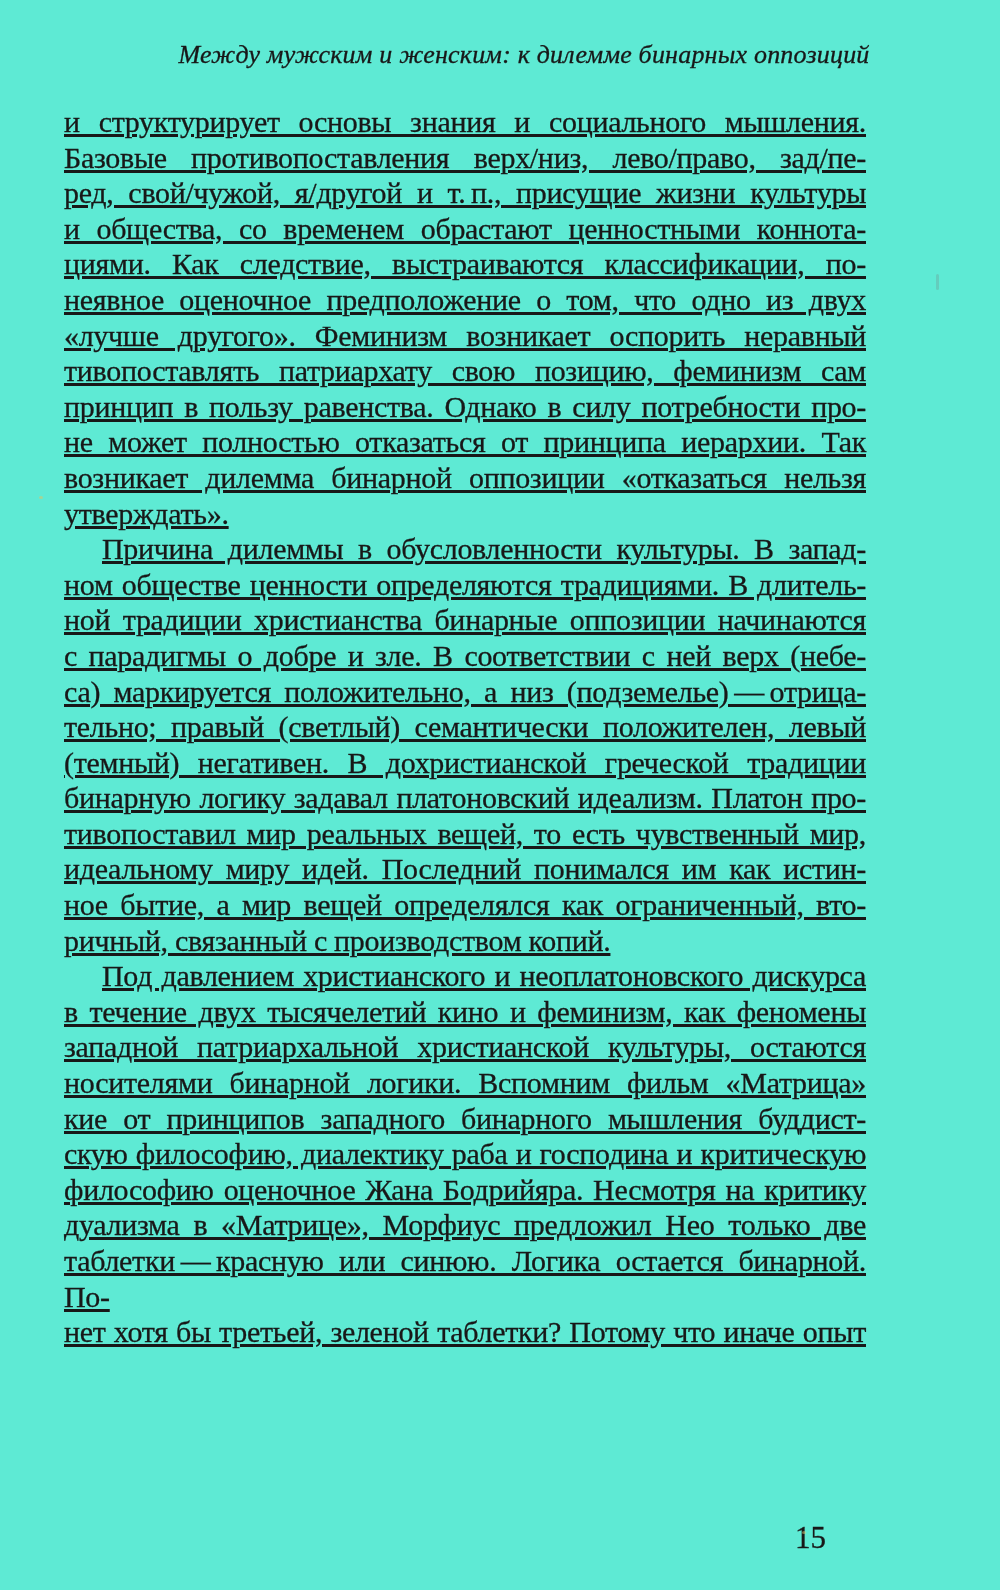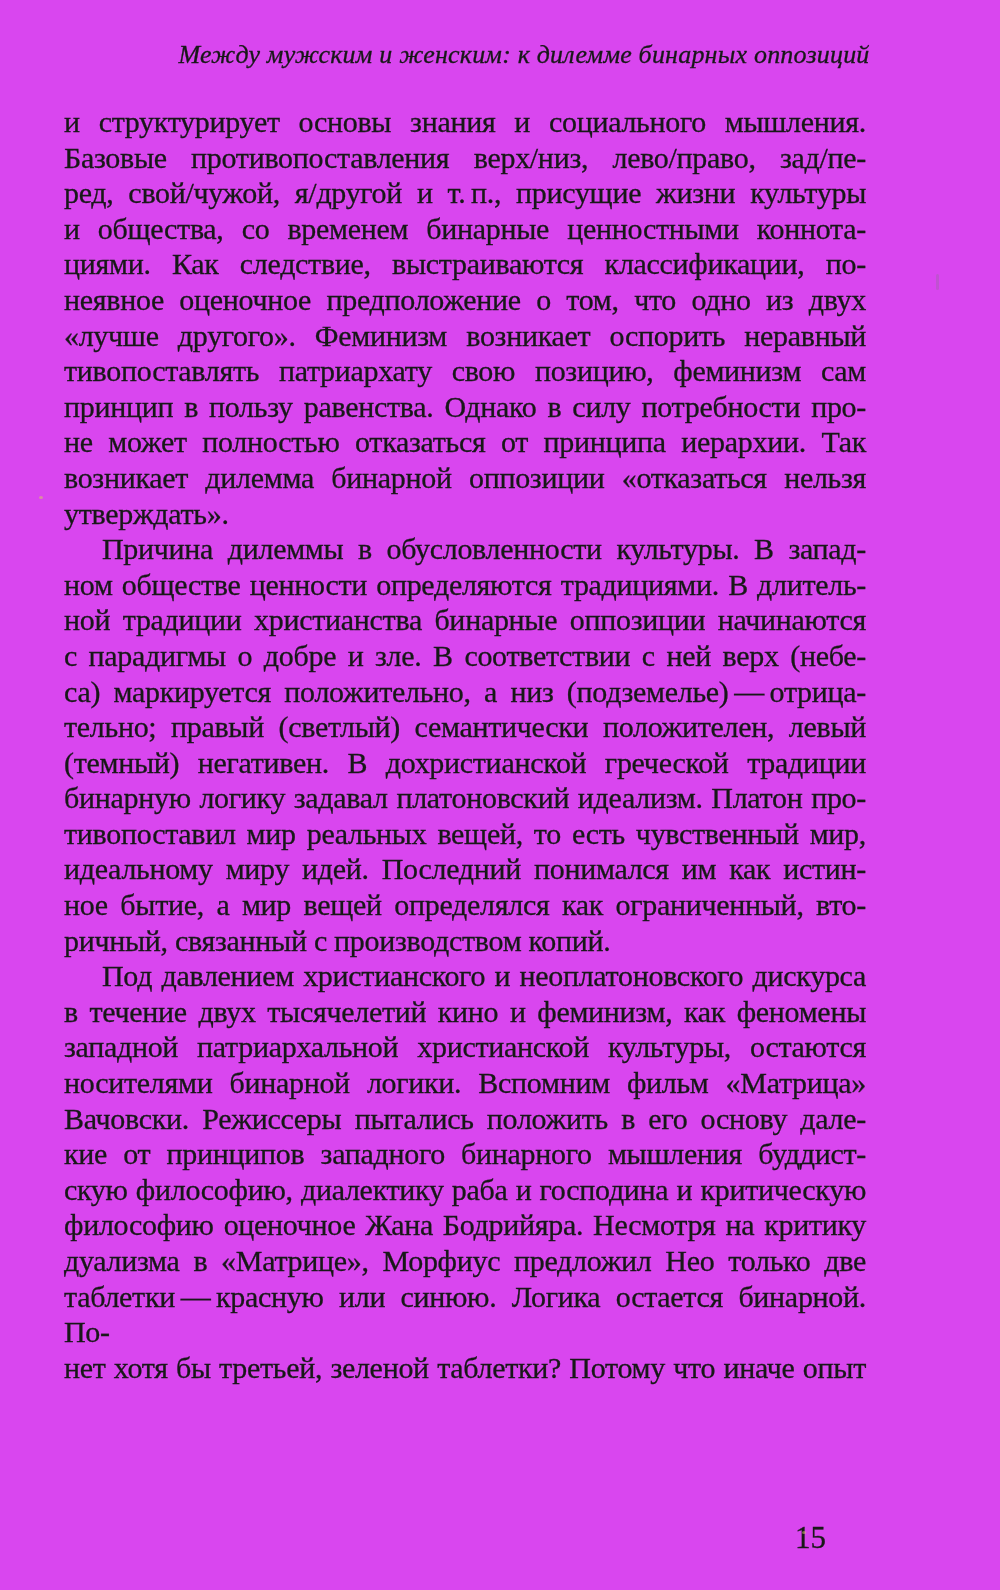--- a/index.html
+++ b/index.html
@@ -4,21 +4,21 @@
 <style>
   html, body {
     margin: 0;
     padding: 0;
     background: #ffffff;
   }
   .page {
     position: relative;
     width: 1000px;
     height: 1590px;
-    background: #d946ef;
+    background: #5eead4;
     color: #181818;
     font-family: "Liberation Serif", "DejaVu Serif", serif;
     overflow: hidden;
     -webkit-text-stroke: 0.3px #181818;
   }
   .running-head {
     position: absolute;
     top: 40px;
     left: 48px;
     right: 0;
@@ -34,20 +34,21 @@
     left: 64px;
     width: 802px;
     font-size: 30px;
     line-height: 35.6px;
     letter-spacing: -0.3px;
   }
   .para { margin: 0; }
   .line {
     text-align: justify;
     text-align-last: justify;
+    text-decoration: underline;
   }
   .line.last-left {
     text-align-last: left;
   }
   .line.indent {
     text-indent: 38px;
   }
   .folio {
     position: absolute;
     top: 1520px;
@@ -70,21 +71,21 @@
 <body>
 
 <div class="page">
   <div class="running-head">Между мужским и женским: к дилемме бинарных оппозиций</div>
 
   <main class="text-column">
       <div class="para">
         <div class="line">и структурирует основы знания и социального мышления.</div>
         <div class="line">Базовые противопоставления верх/низ, лево/право, зад/пе-</div>
         <div class="line">ред, свой/чужой, я/другой и т. п., присущие жизни культуры</div>
-        <div class="line">и общества, со временем бинарные ценностными коннота-</div>
+        <div class="line">и общества, со временем обрастают ценностными коннота-</div>
         <div class="line">циями. Как следствие, выстраиваются классификации, по-</div>
         <div class="line">неявное оценочное предположение о том, что одно из двух</div>
         <div class="line">«лучше другого». Феминизм возникает оспорить неравный</div>
         <div class="line">тивопоставлять патриархату свою позицию, феминизм сам</div>
         <div class="line">принцип в пользу равенства. Однако в силу потребности про-</div>
         <div class="line">не может полностью отказаться от принципа иерархии. Так</div>
         <div class="line">возникает дилемма бинарной оппозиции «отказаться нельзя</div>
         <div class="line last-left">утверждать».</div>
       </div>
       <div class="para">
@@ -99,21 +100,20 @@
         <div class="line">тивопоставил мир реальных вещей, то есть чувственный мир,</div>
         <div class="line">идеальному миру идей. Последний понимался им как истин-</div>
         <div class="line">ное бытие, а мир вещей определялся как ограниченный, вто-</div>
         <div class="line last-left">ричный, связанный с производством копий.</div>
       </div>
       <div class="para">
         <div class="line indent">Под давлением христианского и неоплатоновского дискурса</div>
         <div class="line">в течение двух тысячелетий кино и феминизм, как феномены</div>
         <div class="line">западной патриархальной христианской культуры, остаются</div>
         <div class="line">носителями бинарной логики. Вспомним фильм «Матрица»</div>
-        <div class="line">Вачовски. Режиссеры пытались положить в его основу дале-</div>
         <div class="line">кие от принципов западного бинарного мышления буддист-</div>
         <div class="line">скую философию, диалектику раба и господина и критическую</div>
         <div class="line">философию оценочное Жана Бодрийяра. Несмотря на критику</div>
         <div class="line">дуализма в «Матрице», Морфиус предложил Нео только две</div>
         <div class="line">таблетки — красную или синюю. Логика остается бинарной. По-</div>
         <div class="line">нет хотя бы третьей, зеленой таблетки? Потому что иначе опыт</div>
       </div>
     </main>
 
   <div class="folio">15</div>

